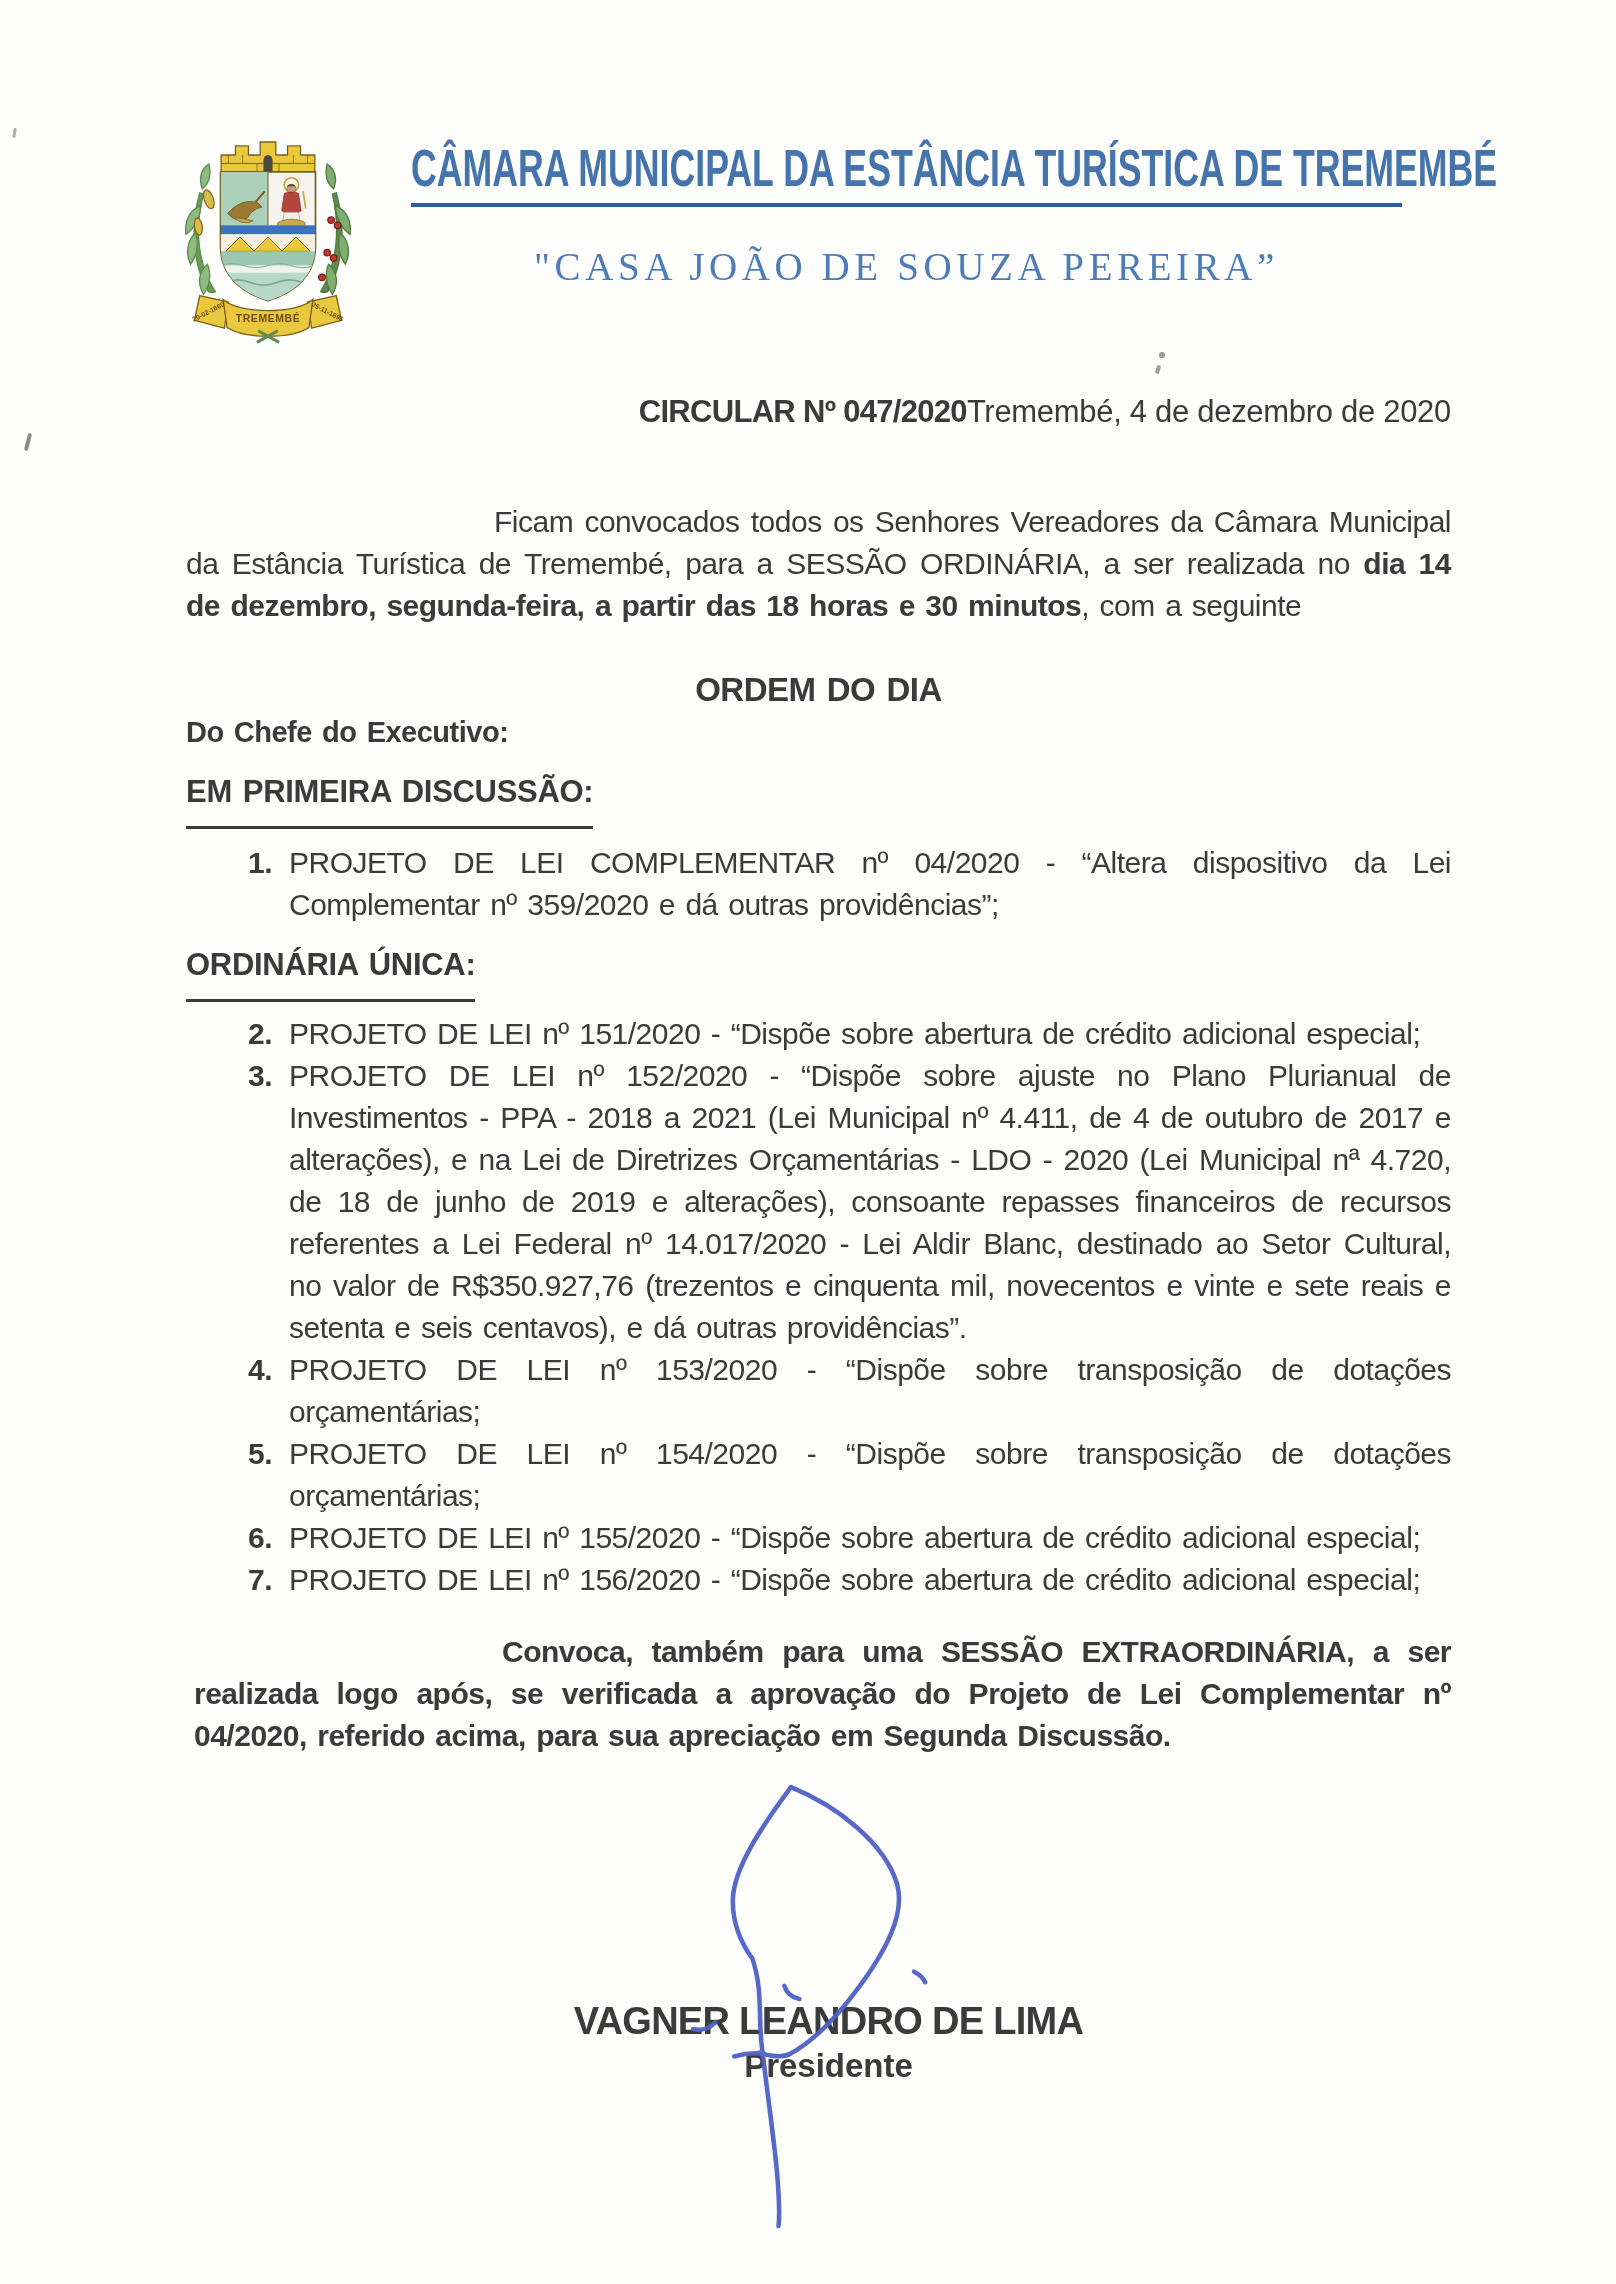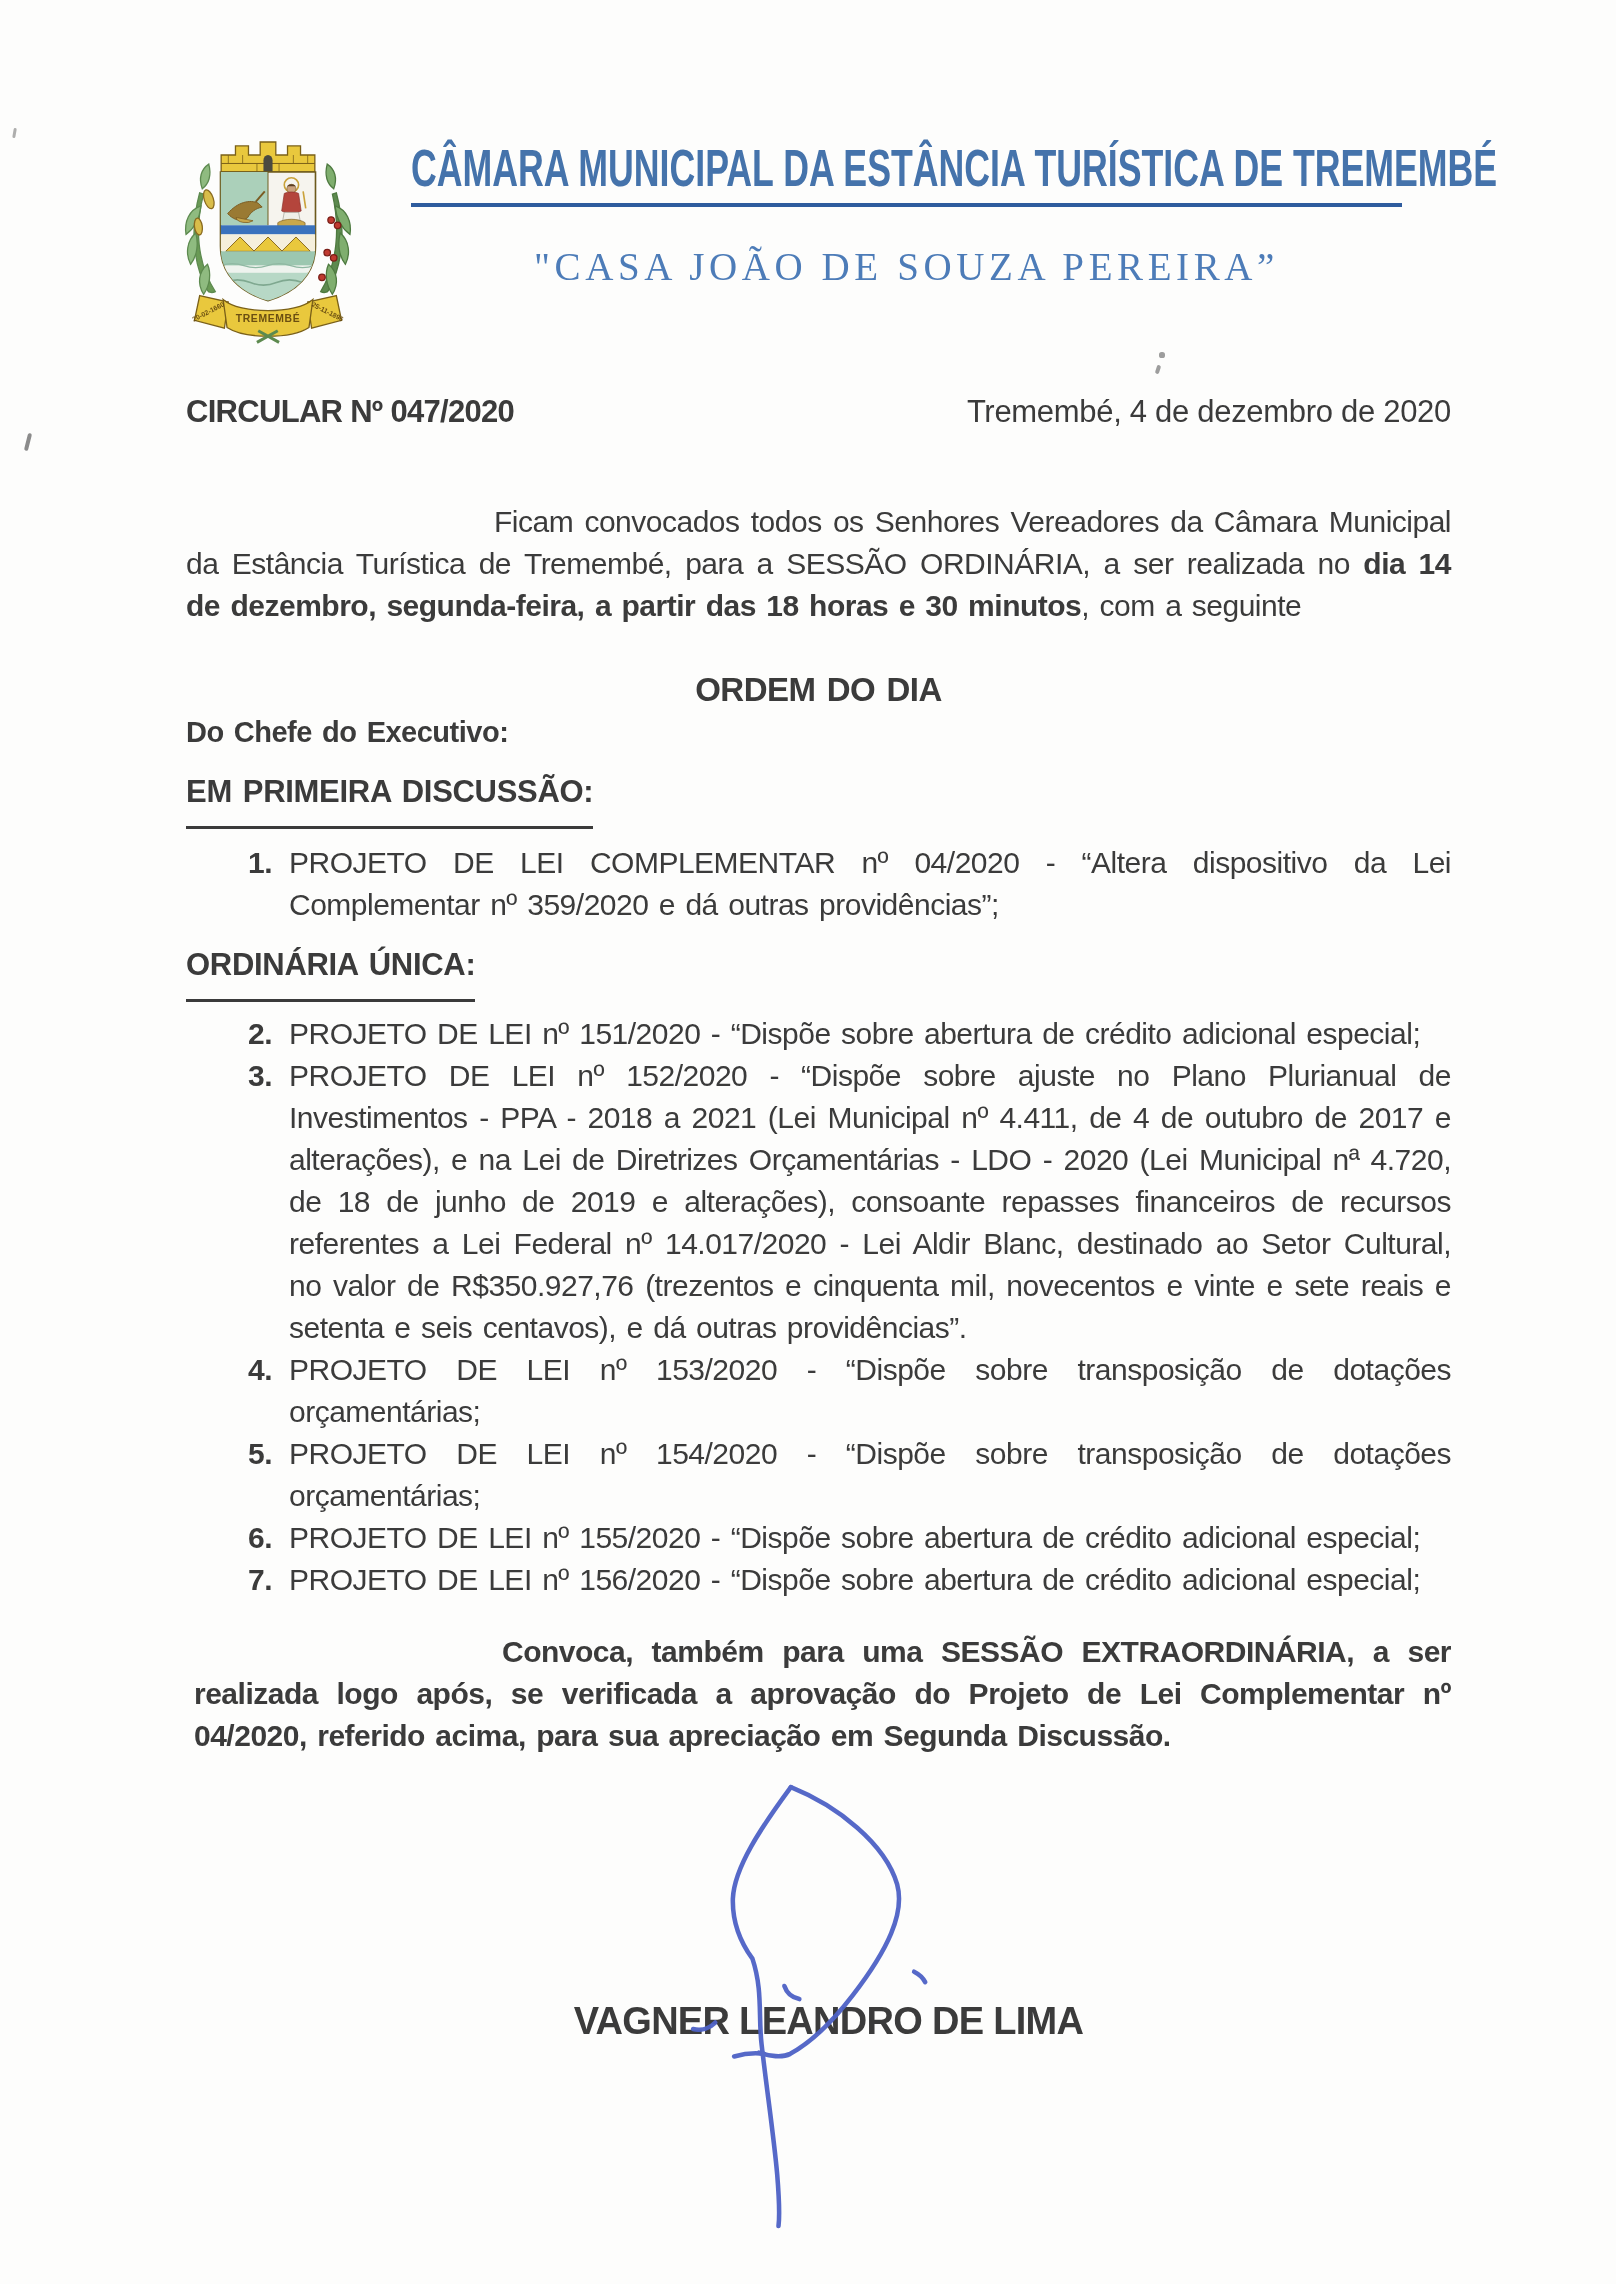--- a/index.html
+++ b/index.html
@@ -19,21 +19,21 @@
   }
   .title-underline{height:3.9px;background:#2e5c9e;width:991px;margin-top:5.2px;}
   .subtitle{
     font-family:"Liberation Serif",serif;font-size:39px;color:#4d7cb8;
     letter-spacing:4.6px;margin-top:37px;text-align:center;width:991px;white-space:nowrap;
   }
 
   
   .meta-row{
     position:absolute;top:394px;left:186px;width:1265px;
-    display:flex;justify-content:space-between;align-items:baseline;
+    display:flex;justify-content:flex-end;align-items:baseline;
     font-size:31px;
   }
   .circular{font-weight:bold;letter-spacing:-0.7px;}
   .dateline{letter-spacing:-0.3px;}
 
   
   .bodytext{
     position:absolute;top:501px;left:186px;width:1265px;
     font-size:30px;line-height:42px;letter-spacing:-0.5px;word-spacing:2.6px;
     text-align:justify;
@@ -209,20 +209,21 @@
         <span class="num">7.</span>
         <div class="txt">PROJETO DE LEI nº 156/2020 - “Dispõe sobre abertura de crédito adicional especial;</div>
       </div>
     </div>
 
     <p class="p2">Convoca, também para uma SESSÃO EXTRAORDINÁRIA, a ser realizada logo após, se verificada a aprovação do Projeto de Lei Complementar nº 04/2020, referido acima, para sua apreciação em Segunda Discussão.</p>
   </div>
 
   <div class="sig-block">
     <div class="sig-name">VAGNER LEANDRO DE LIMA</div>
+    <div class="sig-role">Presidente</div>
   </div>
 
   <svg class="ink" viewBox="0 0 2480 3504">
     <g fill="none" stroke="#4e62c6" stroke-width="7" stroke-linecap="round" opacity="0.95">
       <path d="M1213,2741 C1168,2802 1126,2864 1124,2912 C1123,2950 1138,2982 1154,3004 C1170,3052 1163,3092 1168,3135 C1176,3205 1187,3278 1192,3335 C1195,3372 1196,3398 1194,3414"></path>
       <path d="M1213,2741 C1285,2770 1358,2828 1376,2890 C1388,2934 1362,2990 1308,3060 C1282,3094 1248,3130 1212,3150 C1200,3156 1180,3154 1164,3148"></path>
       <path d="M1126,3154 C1140,3150 1156,3148 1172,3150"></path>
       <path d="M1203,3046 C1207,3058 1216,3064 1226,3066"></path>
       <path d="M1402,3024 C1410,3028 1416,3034 1419,3040"></path>
       <path d="M1063,3112 C1075,3115 1088,3111 1097,3102"></path>

